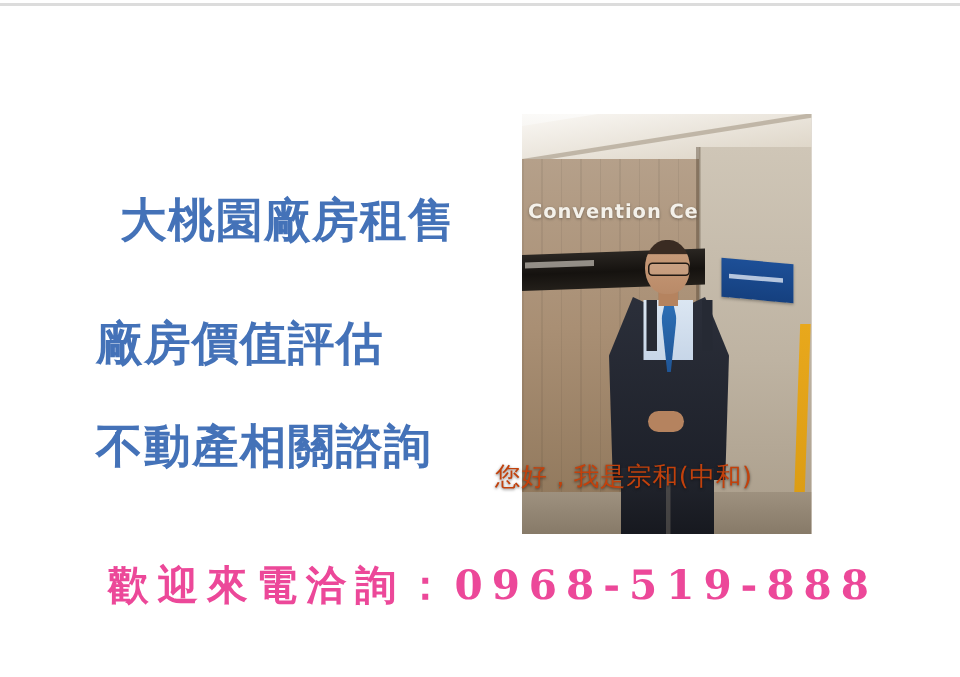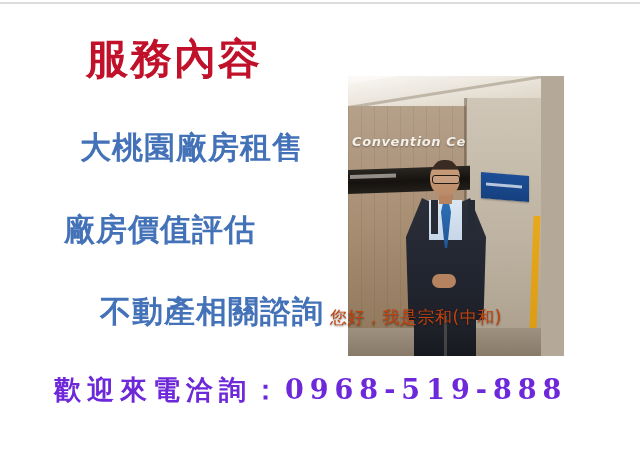--- a/index.html
+++ b/index.html
@@ -51,44 +51,43 @@
     font-family: "DejaVu Serif", "Liberation Serif", serif;
     font-size: 31px;
     font-weight: 700;
     color: #4472b8;
     letter-spacing: 1px;
     line-height: 1.1;
     white-space: nowrap;
   }
   .bullet-1 { top: 130px; margin-left: 16px; }
   .bullet-2 { top: 212px; }
-  .bullet-3 { top: 294px; margin-left: 36px; }
+  .bullet-3 { top: 281px; }
 
   .phone-line {
     position: absolute;
-    left: 54px;
+    left: 72px;
     top: 372px;
     font-family: "DejaVu Serif", "Liberation Serif", serif;
     font-size: 27px;
     font-weight: 700;
-    color: #6d28d9;
+    color: #ec4899;
     letter-spacing: 6px;
     white-space: nowrap;
   }
 
   
   .photo {
     position: absolute;
     left: 348px;
     top: 76px;
-    width: 216px;
+    width: 193px;
     height: 280px;
     overflow: hidden;
     background: #b4a898;
-    font-style: italic;
   }
   
   .ph-ceiling {
     position: absolute;
     left: 0; top: 0;
     width: 193px; height: 40px;
     background: linear-gradient(180deg,#fbfaf8 0%, #f2efe9 70%, #e3ded4 100%);
   }
   
   .ph-soffit {
@@ -285,21 +284,20 @@
     white-space: nowrap;
   }
 </style>
 </head>
 <body>
 
 <div class="slide">
 
   <div class="top-rule"></div>
 
-  <div class="title">服務內容</div>
 
   <div class="bullet bullet-1">大桃園廠房租售</div>
 
   <div class="bullet bullet-2">廠房價值評估</div>
 
   <div class="bullet bullet-3">不動產相關諮詢</div>
 
   <div class="phone-line">歡迎來電洽詢：0968-519-888</div>
 
   <div class="photo">

